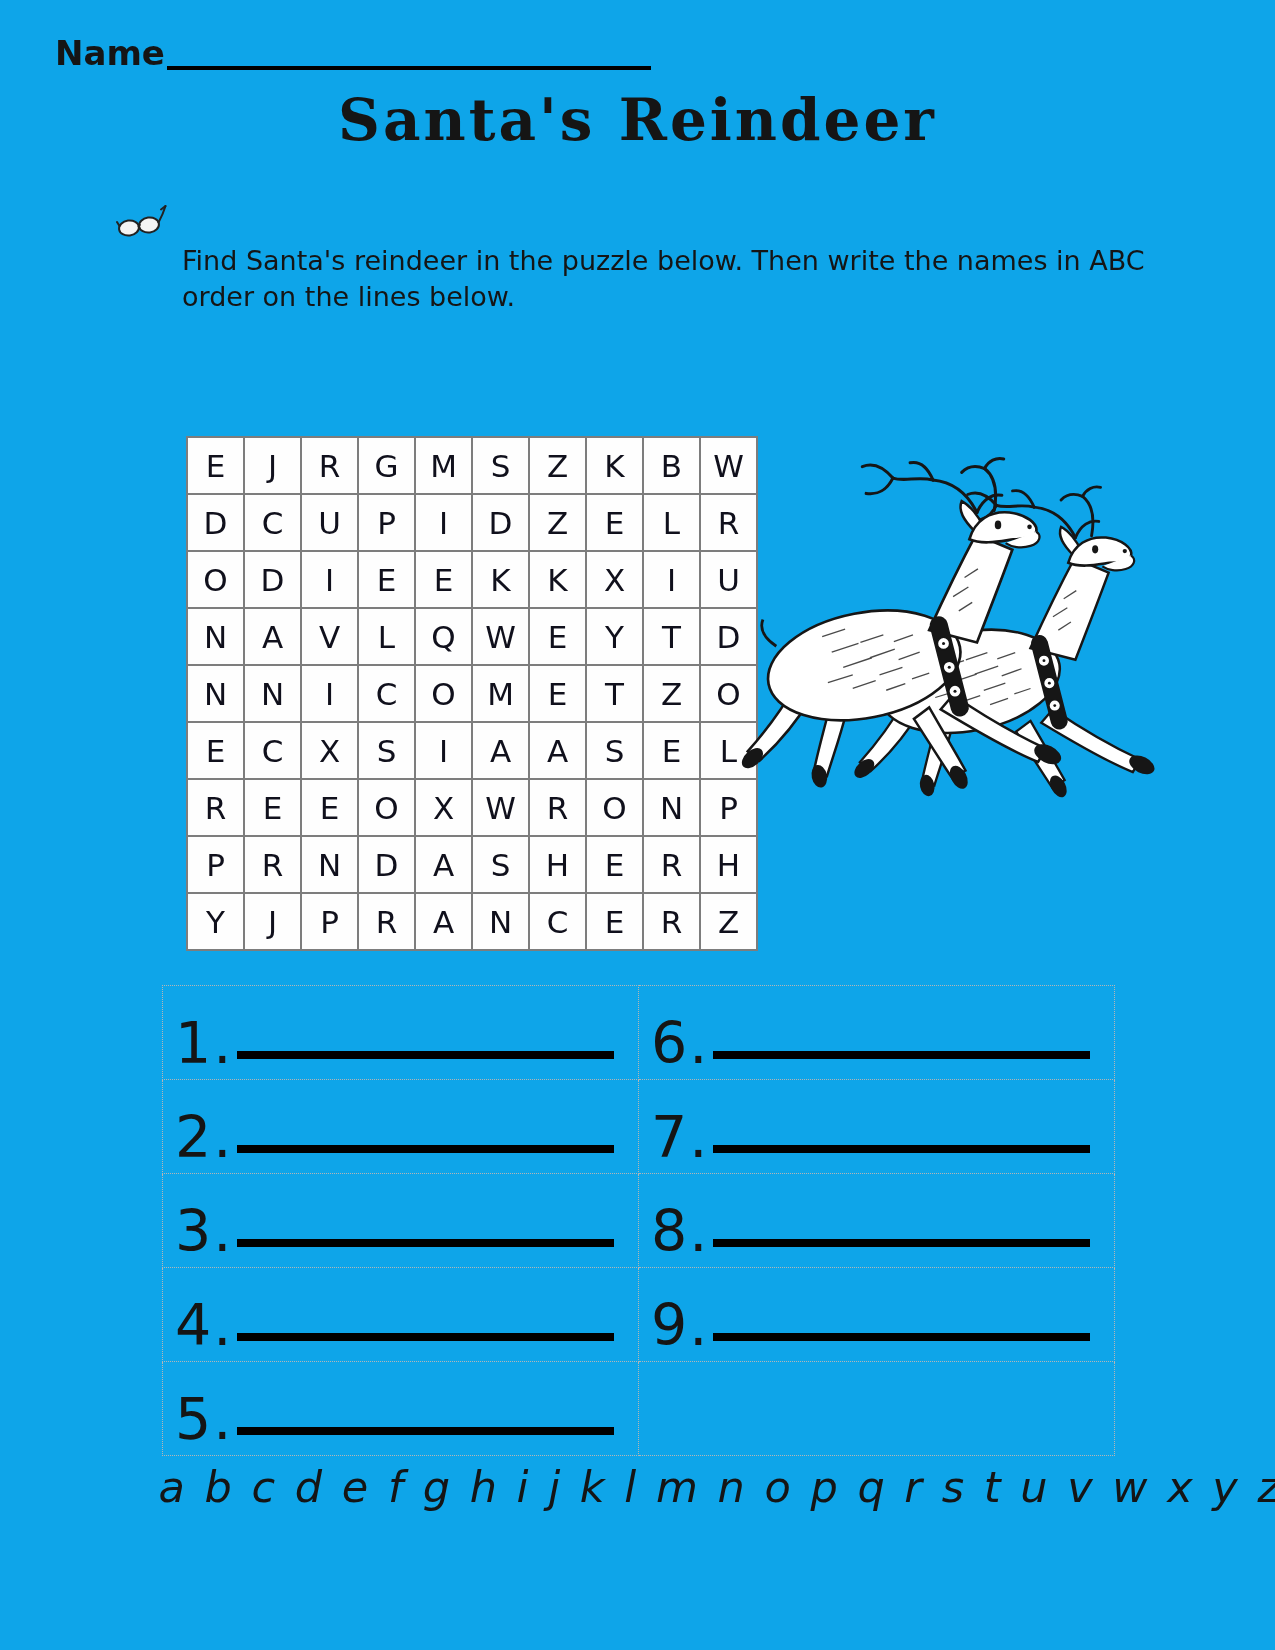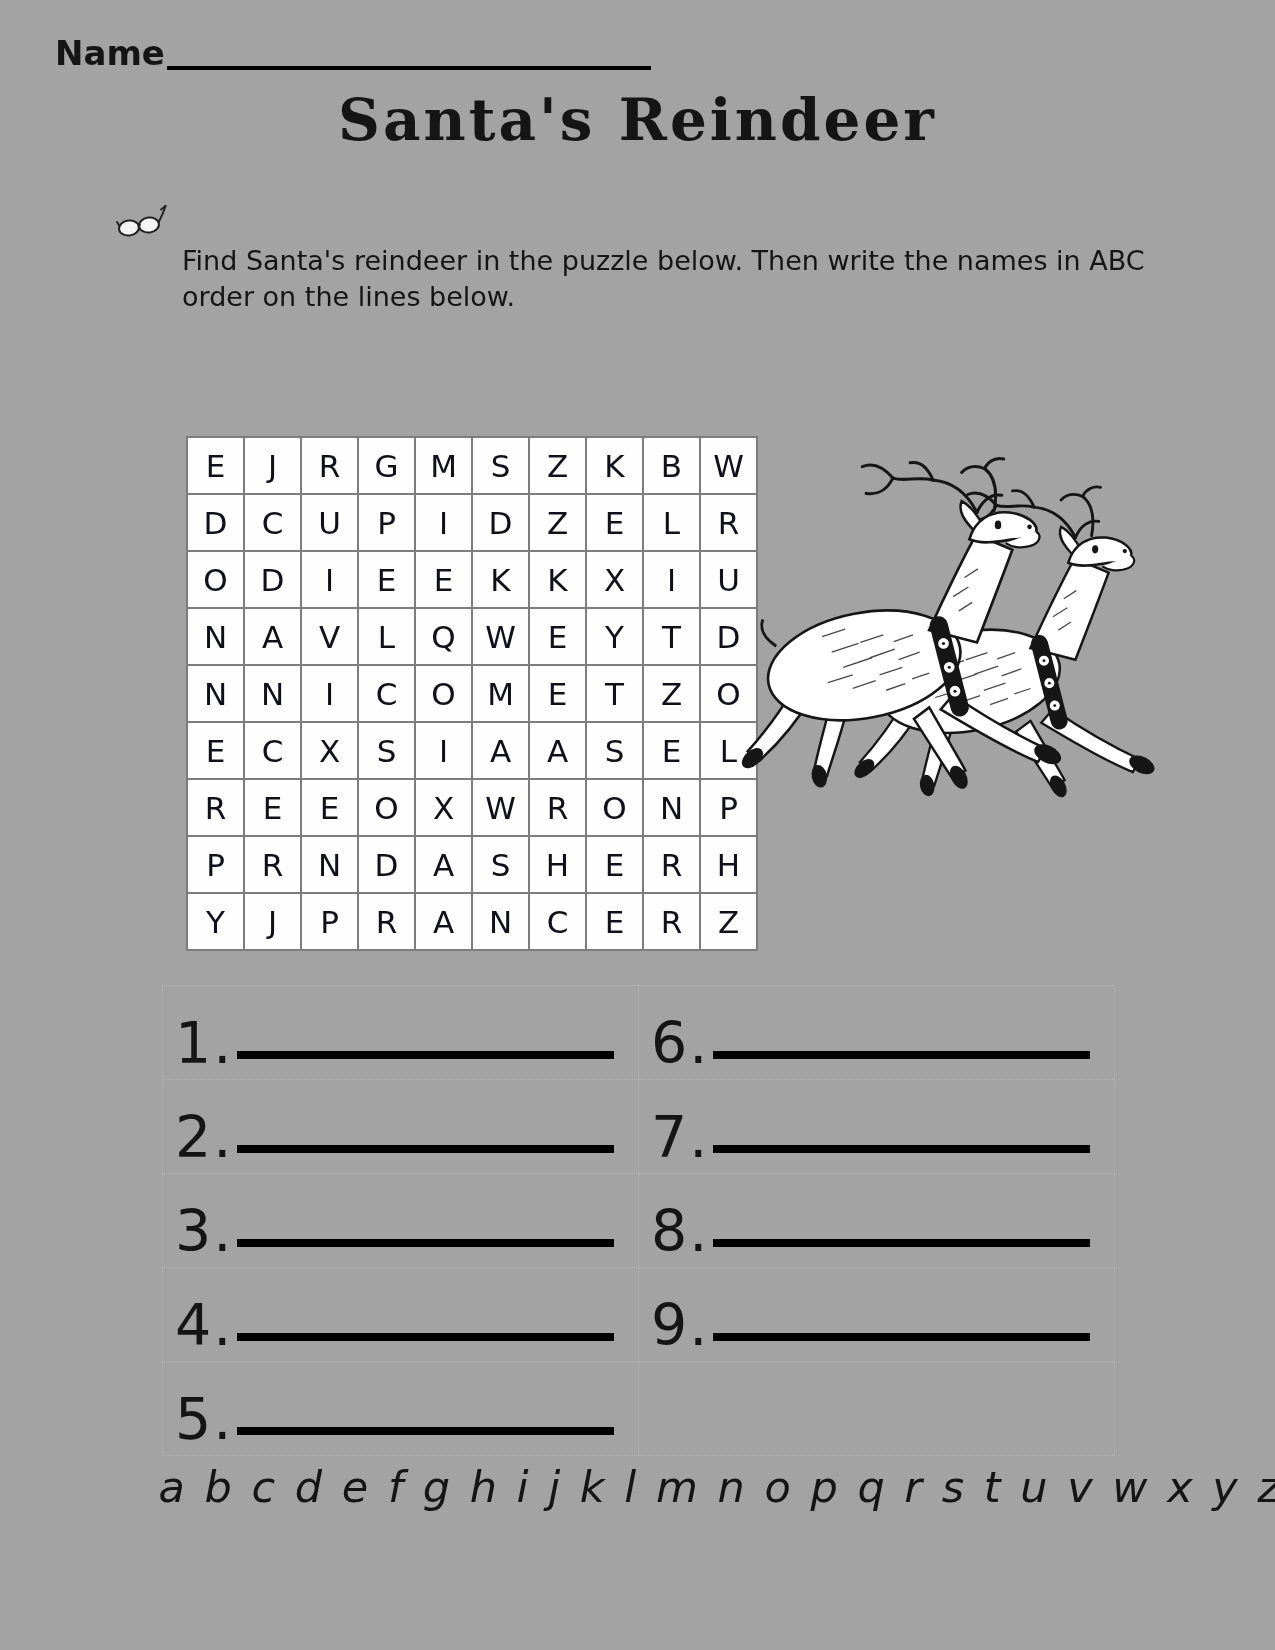--- a/index.html
+++ b/index.html
@@ -1,19 +1,19 @@
 <!DOCTYPE html>
 <html><head>
 <meta charset="utf-8">
 <style>
   * { box-sizing: border-box; }
   html,body { margin:0; padding:0; background:#e8e8e8; }
   .page {
     position:relative; width:1275px; height:1650px; margin:0 auto;
-    background:#a3a3a3; color:#151515;
+    background:#0ea5e9; color:#151515;
     font-family:"DejaVu Sans", sans-serif; overflow:hidden;
   }
   
   .name-row { position:absolute; left:55px; top:34px; display:flex; align-items:flex-end; }
   .name-label { font-size:34px; font-weight:bold; line-height:1; }
   .name-line { width:484px; height:36px; border-bottom:4px solid #000; margin-left:2px; }
   
   .title {
     position:absolute; top:86px; left:0; width:100%; text-align:center;
     font-family:"DejaVu Serif", serif; font-size:58px; font-weight:bold; letter-spacing:3px;

